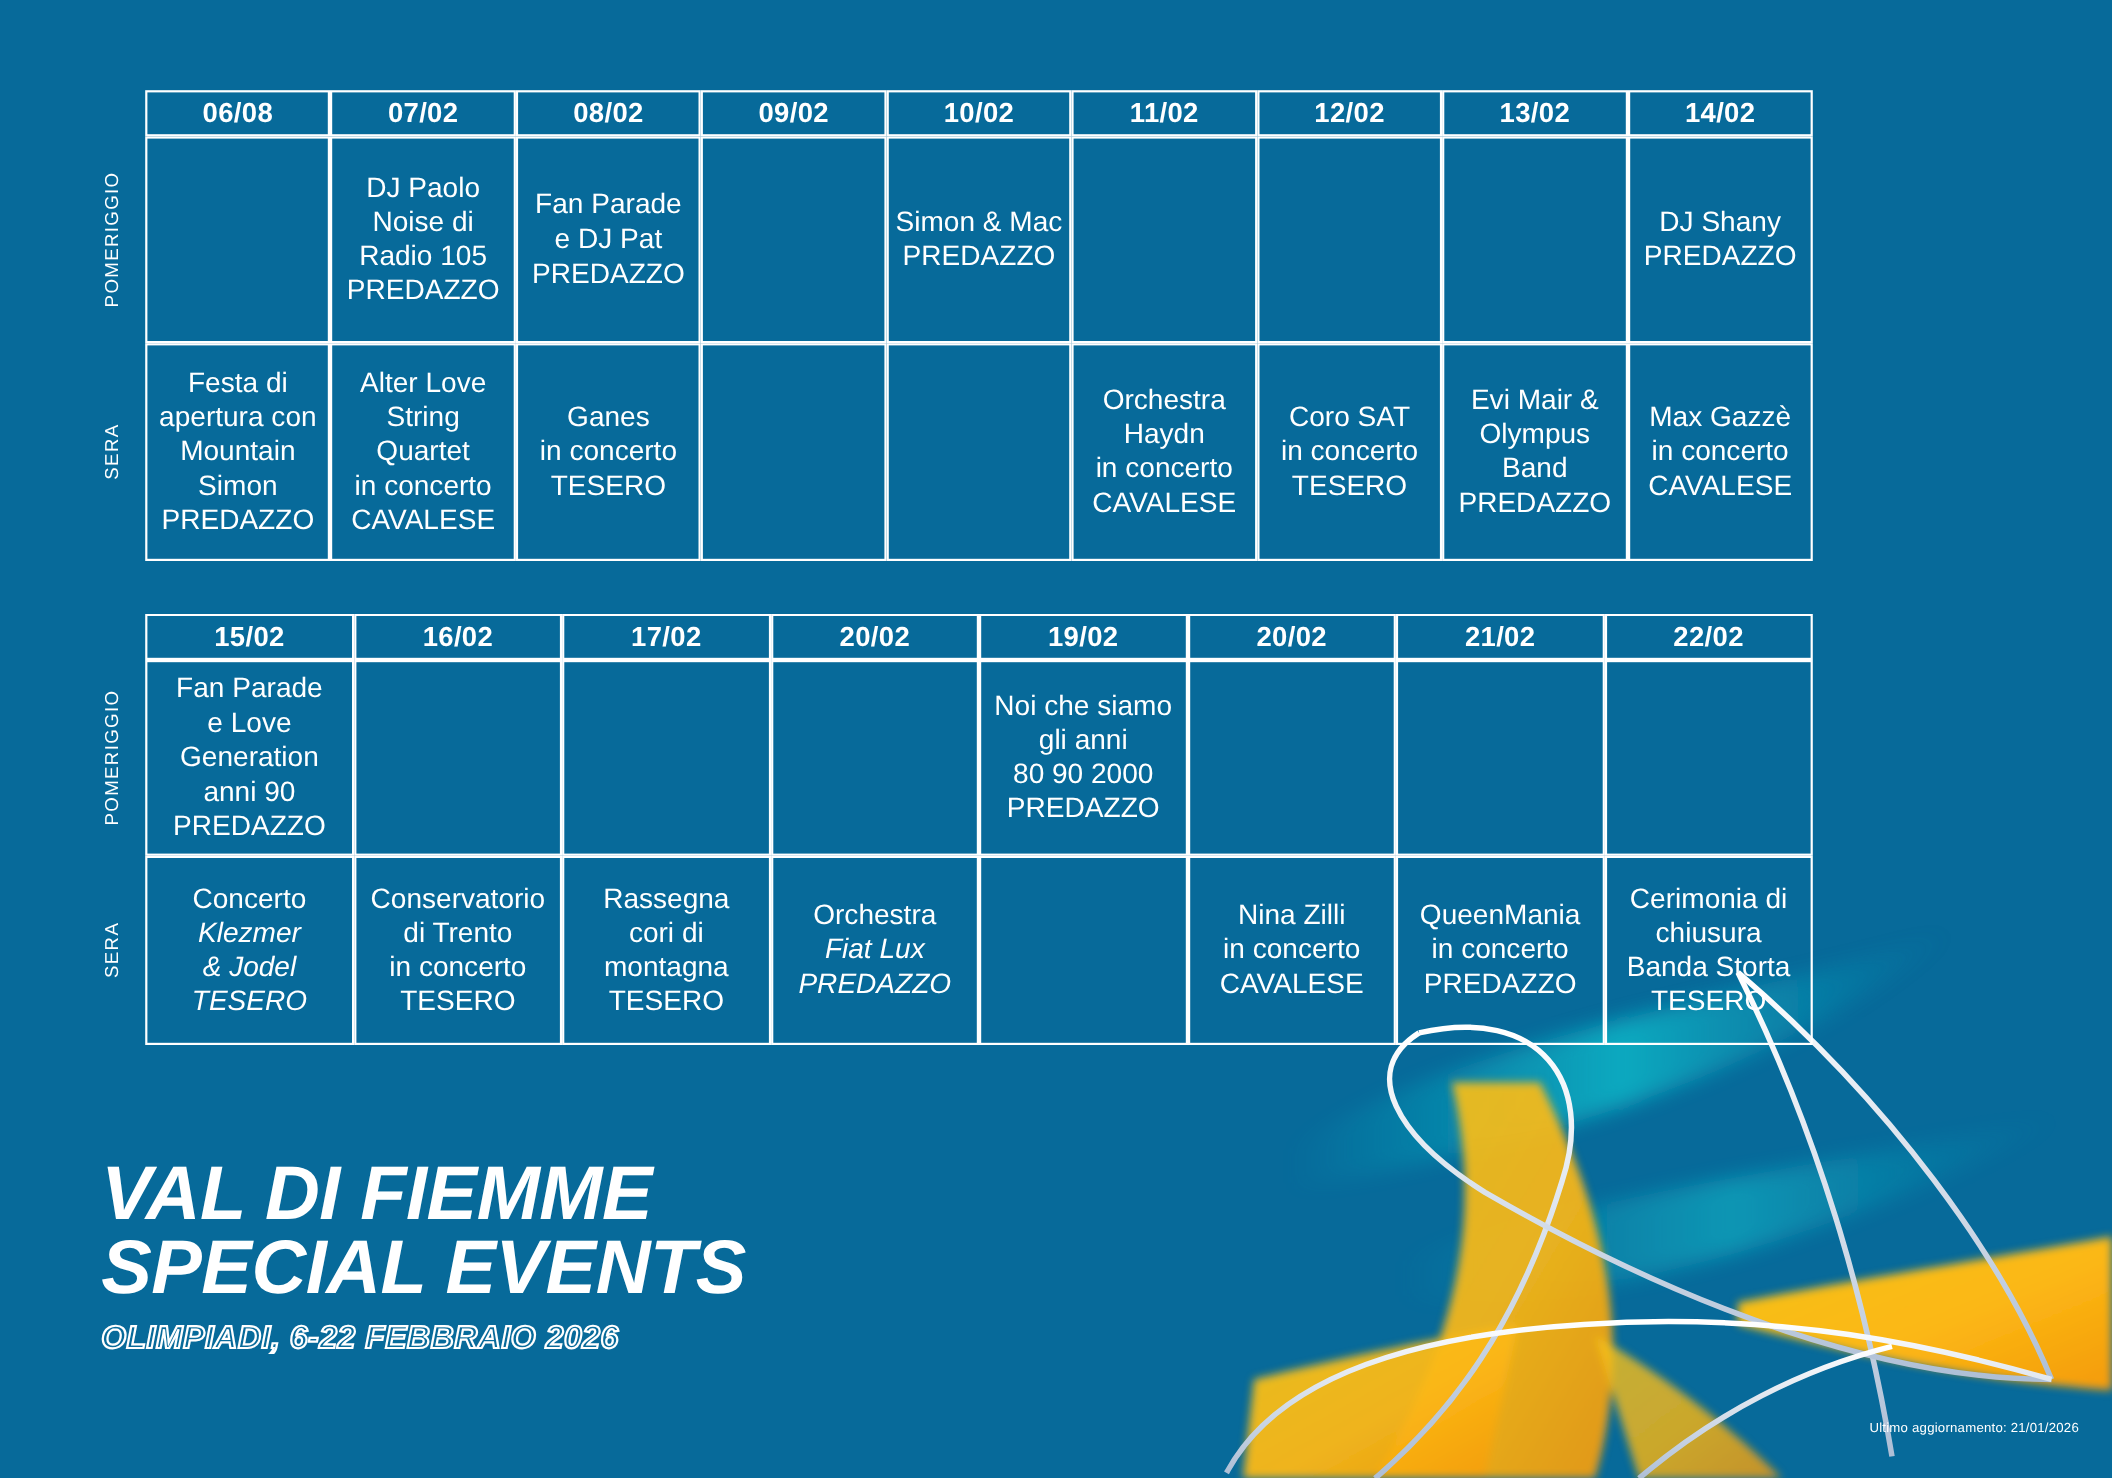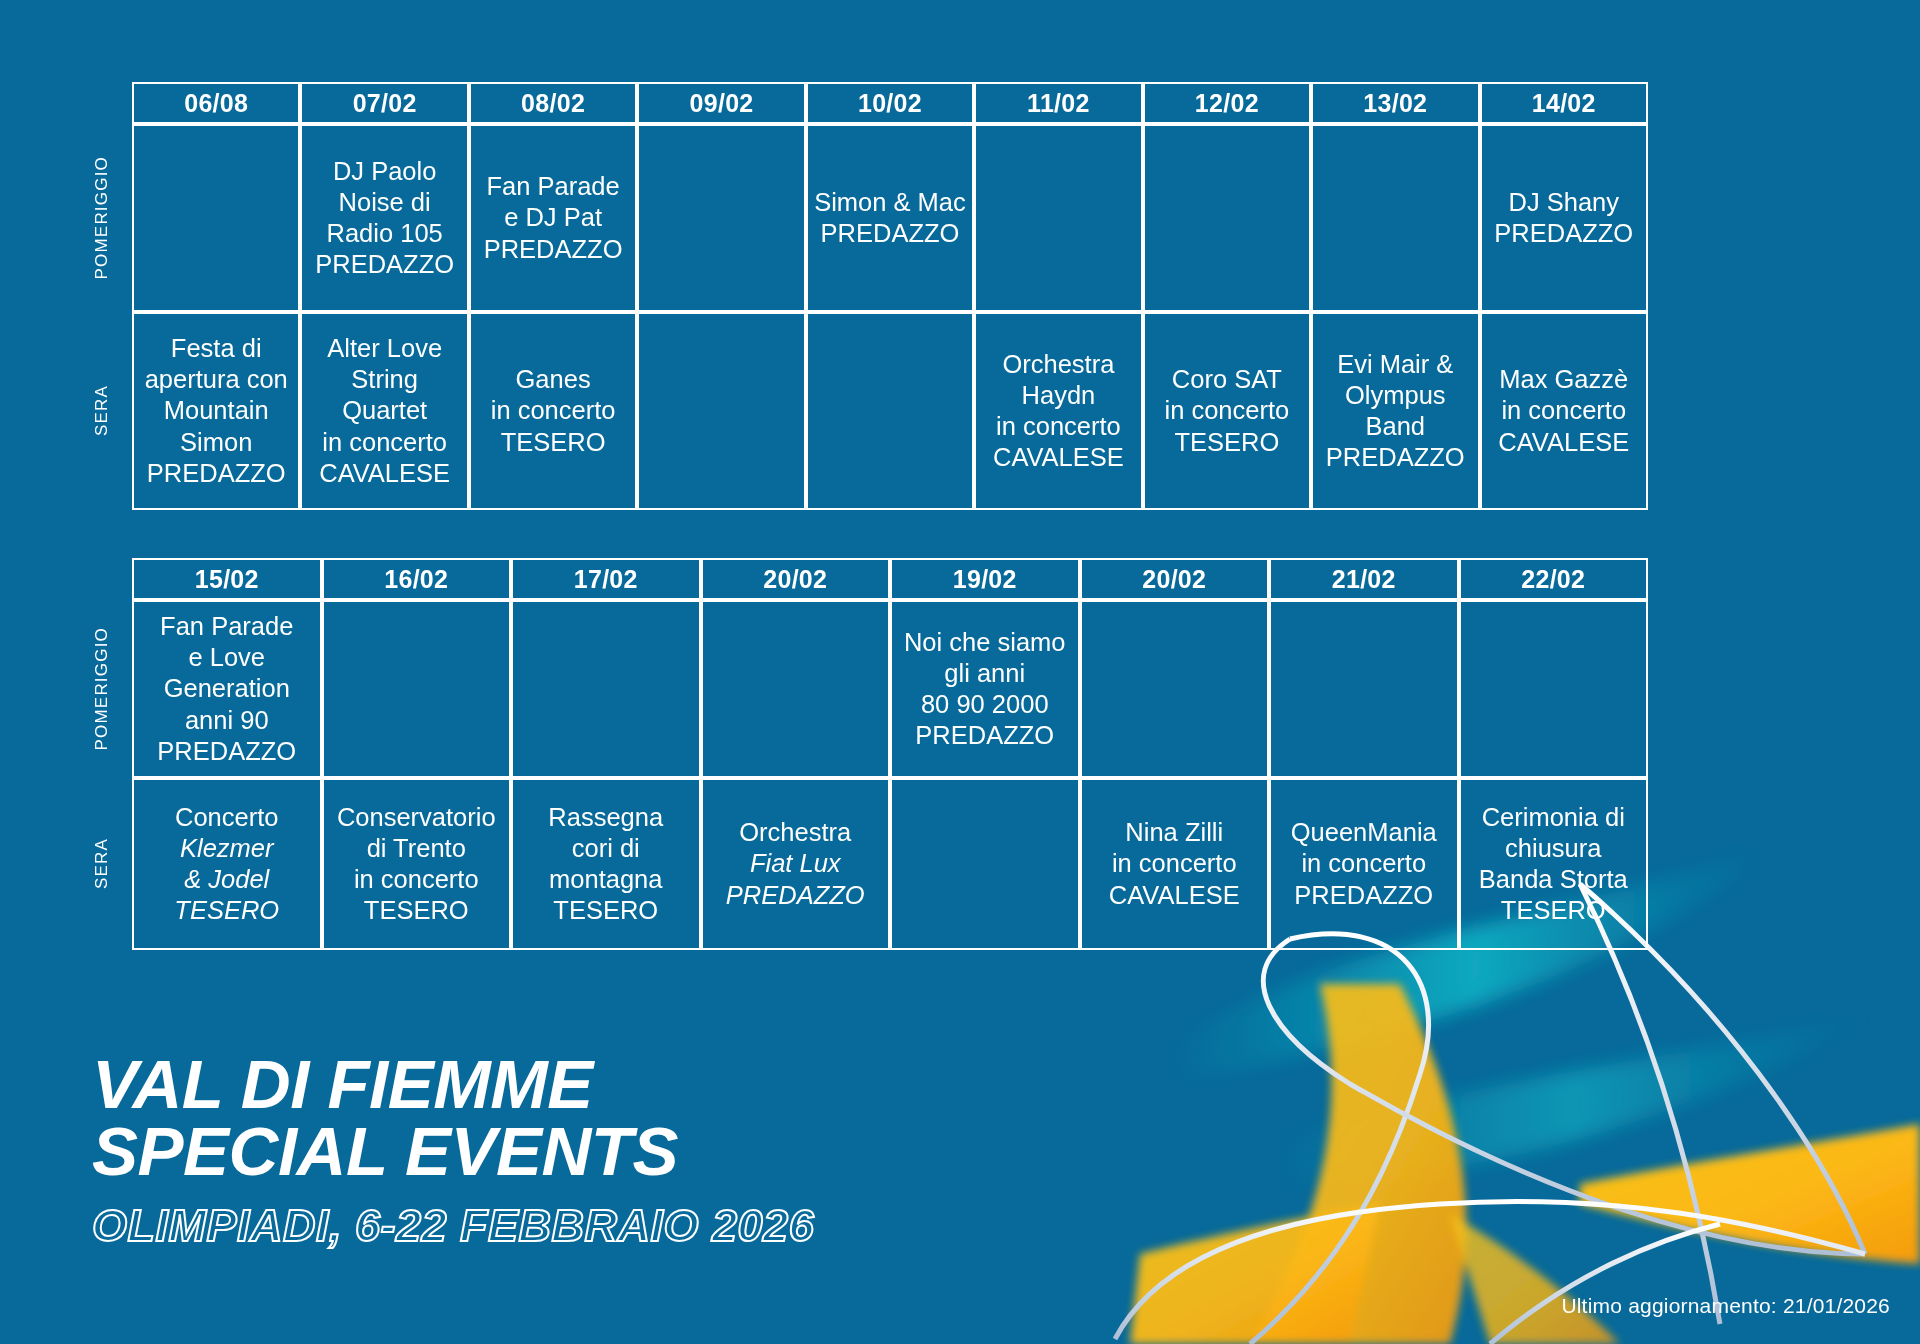--- a/index.html
+++ b/index.html
@@ -77,30 +77,30 @@
   #titleblock{position:absolute;left:92px;top:1052px;z-index:5;}
   #title1,#title2{
     font-weight:bold;font-style:italic;
     font-size:69px;line-height:.97;
     letter-spacing:-0.5px;
     white-space:nowrap;
   }
   #subtitle{
     margin-top:14px;
     font-weight:bold;font-style:italic;
-    font-size:45px;letter-spacing:.5px;
+    font-size:29px;letter-spacing:.5px;
     white-space:nowrap;
     color:transparent;
     -webkit-text-stroke:2px #ffffff;
     text-shadow:none;
   }
 
   #footnote{
-    position:absolute;right:30px;bottom:26px;
-    font-size:21px;font-weight:300;
+    position:absolute;right:30px;bottom:39px;
+    font-size:12px;font-weight:300;
     letter-spacing:.2px;
     z-index:6;
     white-space:nowrap;
   }
 </style>
 </head>
 <body>
 
 <svg id="deco" viewBox="0 0 900 560" preserveAspectRatio="none">
   <defs>

